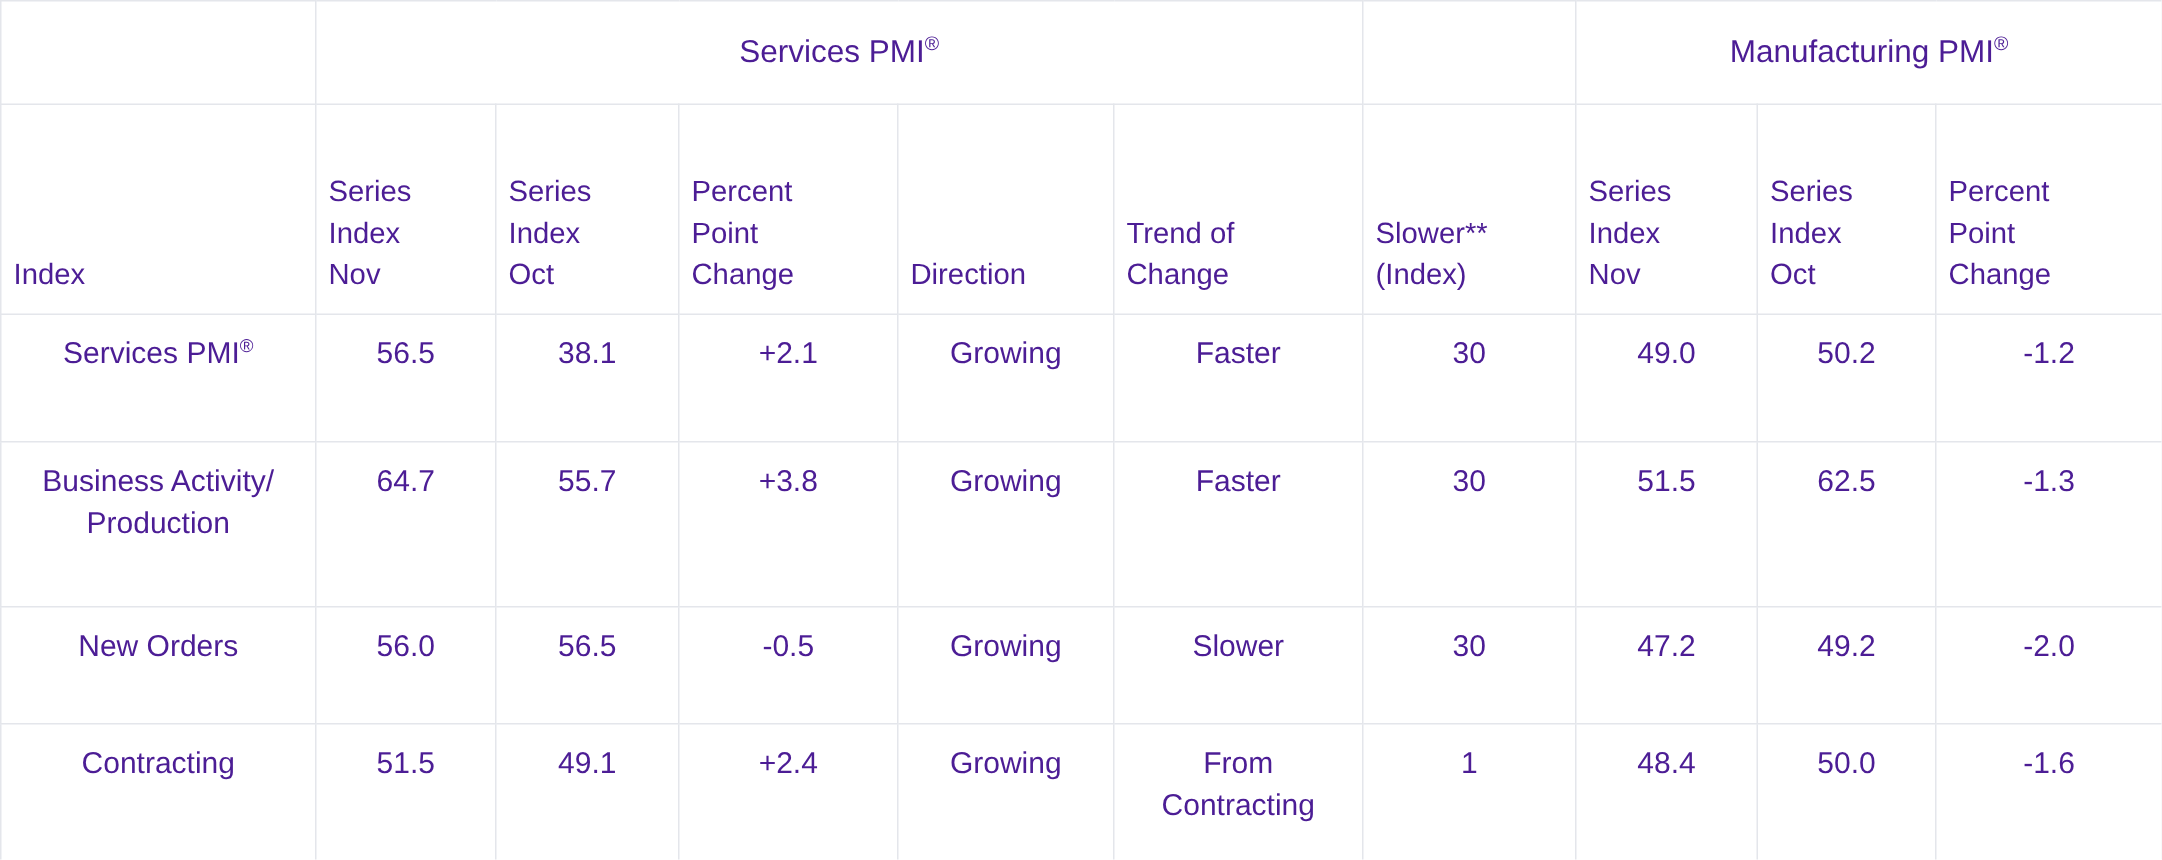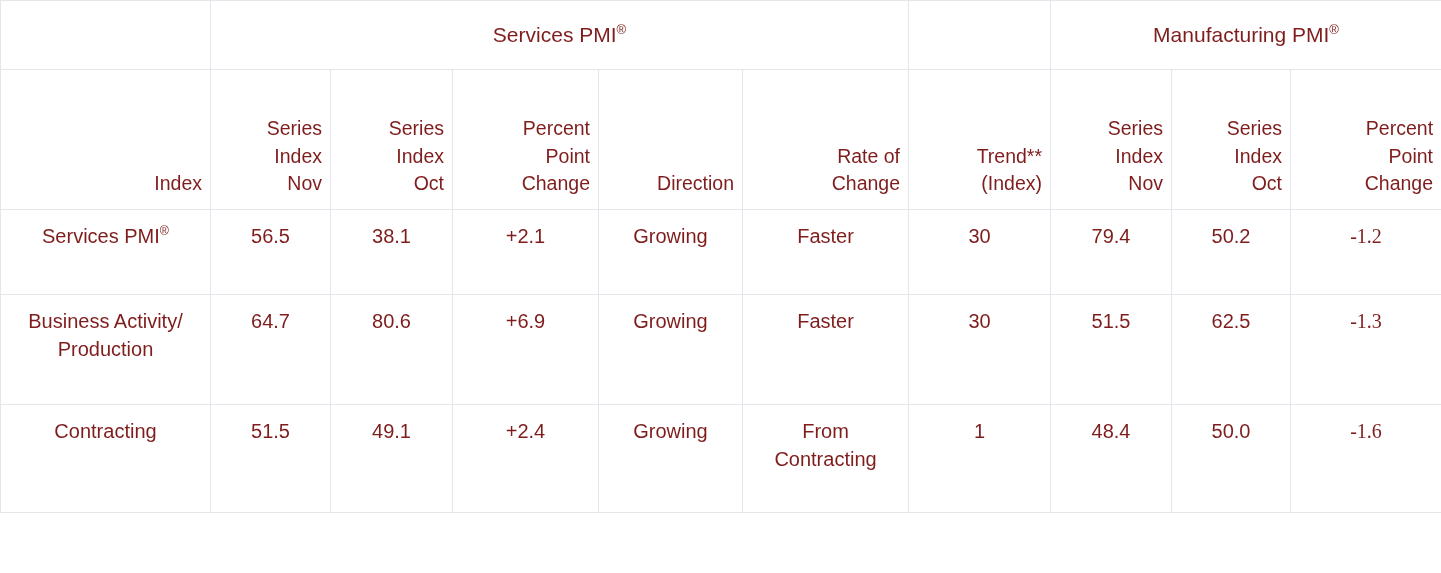--- a/index.html
+++ b/index.html
@@ -17,21 +17,21 @@
   table.pmi-table {
     border-collapse: collapse;
     width: 1441px;
     table-layout: fixed;
     background: #ffffff;
   }
   table.pmi-table td,
   table.pmi-table th {
     border: 1px solid #e4e6eb;
     font-weight: normal;
-    color: #7f1d1d;
+    color: #4c1d95;
     vertical-align: bottom;
     padding: 6px 8px 10px 8px;
     line-height: 1.42;
   }
   
   col.c-index   { width: 210px; }
   col.c-s-nov   { width: 120px; }
   col.c-s-oct   { width: 122px; }
   col.c-s-ppc   { width: 146px; }
   col.c-dir     { width: 144px; }
@@ -50,21 +50,21 @@
     padding: 0 14px 0 14px;
   }
   th.group-blank { border-left: none; }
   th.group-services { text-align: center; }
   th.group-mfg { text-align: center; border-right: none; }
 
   
   tr.head-row > th {
     height: 122px;
     font-size: 19.5px;
-    text-align: right;
+    text-align: left;
     vertical-align: bottom;
     padding-bottom: 11px;
     margin-left: 16px;
   }
   th.head-index {
     text-align: center;
     border-left: none;
   }
   th.head-last { border-right: none; }
   .hdr-line { display: block; white-space: nowrap; }
@@ -76,21 +76,21 @@
     vertical-align: top;
     padding-top: 12px;
   }
   td.idx-cell {
     text-align: left;
     font-weight: bold;
     padding-left: 10px;
     border-left: none;
     font-size: 20px;
   }
-  td.last-cell { border-right: none; font-family: Liberation Serif, serif; }
+  td.last-cell { border-right: none; }
   tr.r1 > td { height: 62px; }
   tr.r2 > td { height: 87px; }
   tr.r3 > td { height: 55px; }
   tr.r4 > td { height: 85px; }
 
   .wrapline { display: block; white-space: nowrap; }
   sup.reg {
     font-size: 0.62em;
     vertical-align: super;
     line-height: 0;
@@ -135,25 +135,25 @@
       </th>
       <th>
         <span class="hdr-line">Percent</span>
         <span class="hdr-line">Point</span>
         <span class="hdr-line">Change</span>
       </th>
       <th>
         <span class="hdr-line">Direction</span>
       </th>
       <th>
-        <span class="hdr-line">Rate of</span>
+        <span class="hdr-line">Trend of</span>
         <span class="hdr-line">Change</span>
       </th>
       <th>
-        <span class="hdr-line">Trend**</span>
+        <span class="hdr-line">Slower**</span>
         <span class="hdr-line">(Index)</span>
       </th>
       <th>
         <span class="hdr-line">Series</span>
         <span class="hdr-line">Index</span>
         <span class="hdr-line">Nov</span>
       </th>
       <th>
         <span class="hdr-line">Series</span>
         <span class="hdr-line">Index</span>
@@ -175,45 +175,63 @@
       <td>56.5</td>
       <td>38.1</td>
       <td>+2.1</td>
       <td>
           <span class="wrapline">Growing</span>
         </td>
       <td>
           <span class="wrapline">Faster</span>
         </td>
       <td>30</td>
-      <td>79.4</td>
+      <td>49.0</td>
       <td>50.2</td>
       <td class="last-cell">-1.2</td>
     </tr>
 
     <tr class="data-row r2">
       <td class="idx-cell">
         <span class="wrapline">Business Activity/</span>
         <span class="wrapline">Production</span>
       </td>
       <td>64.7</td>
-      <td>80.6</td>
-      <td>+6.9</td>
+      <td>55.7</td>
+      <td>+3.8</td>
       <td>
           <span class="wrapline">Growing</span>
         </td>
       <td>
           <span class="wrapline">Faster</span>
         </td>
       <td>30</td>
       <td>51.5</td>
       <td>62.5</td>
       <td class="last-cell">-1.3</td>
     </tr>
 
+    <tr class="data-row r3">
+      <td class="idx-cell">
+        <span class="wrapline">New Orders</span>
+      </td>
+      <td>56.0</td>
+      <td>56.5</td>
+      <td>-0.5</td>
+      <td>
+          <span class="wrapline">Growing</span>
+        </td>
+      <td>
+          <span class="wrapline">Slower</span>
+        </td>
+      <td>30</td>
+      <td>47.2</td>
+      <td>49.2</td>
+      <td class="last-cell">-2.0</td>
+    </tr>
 
     <tr class="data-row r4">
       <td class="idx-cell">
         <span class="wrapline">Contracting</span>
       </td>
       <td>51.5</td>
       <td>49.1</td>
       <td>+2.4</td>
       <td>
           <span class="wrapline">Growing</span>

